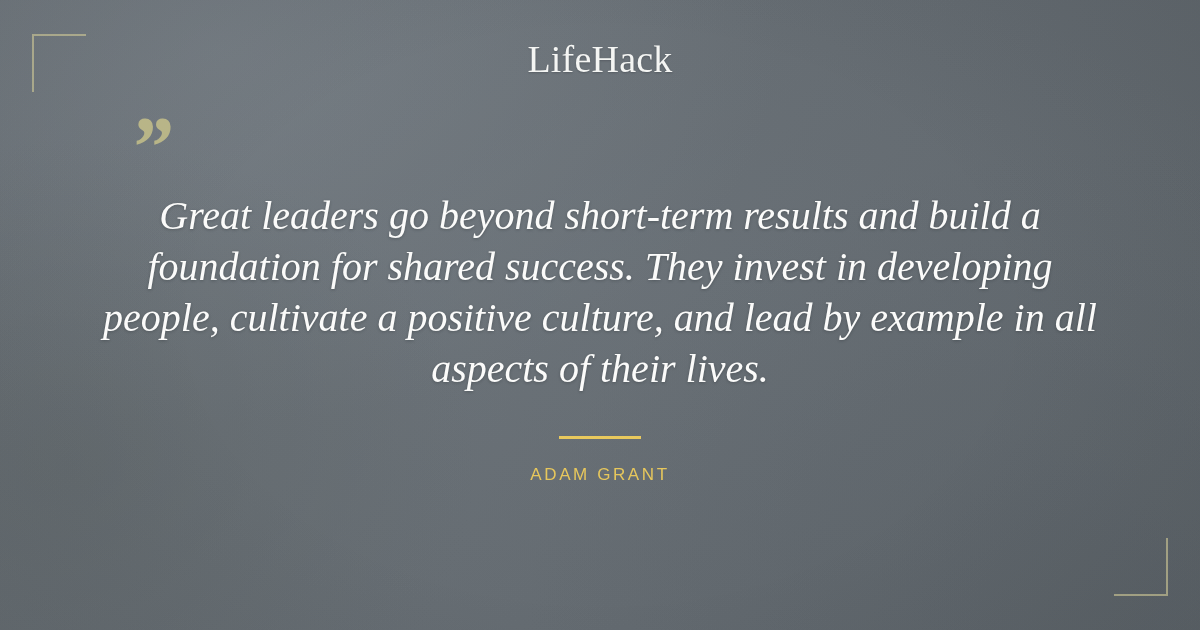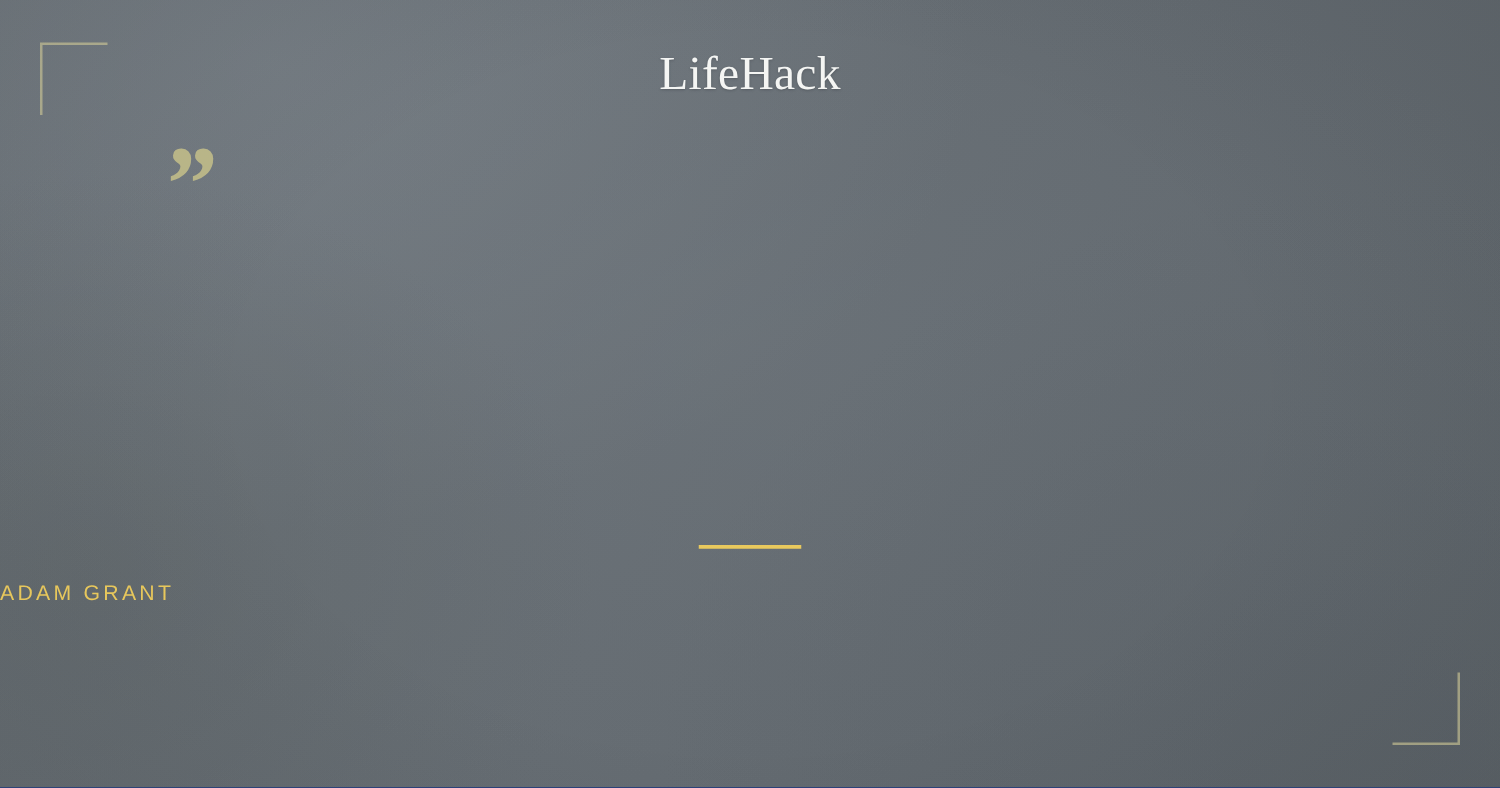--- a/index.html
+++ b/index.html
@@ -144,21 +144,21 @@
     transform: translateX(-50%);
     width: 82px;
     height: 3px;
     background: #e9c95d;
   }
   .attribution {
     position: absolute;
     left: 0;
     right: 0;
     top: 465px;
-    text-align: left;
+    text-align: center;
     font-family: "Liberation Sans", sans-serif;
     font-size: 17px;
     font-weight: 400;
     letter-spacing: 2.6px;
     color: #e7c75c;
   }
 </style>
 </head>
 <body>
 
@@ -171,18 +171,19 @@
   <div class="bg-glow-br"></div>
   <div class="bg-vignette"></div>
 
   <div class="corner corner-tl"></div>
   <div class="corner corner-br"></div>
 
   <div class="logo">LifeHack</div>
 
   <div class="quote-mark">”</div>
 
+  <div class="quote-text">Great leaders go beyond short-term results and build a foundation for shared success. They invest in developing people, cultivate a positive culture, and lead by example in all aspects of their lives.</div>
 
   <div class="divider"></div>
 
   <div class="attribution">ADAM GRANT</div>
 
 </div>
 
 </body></html>

